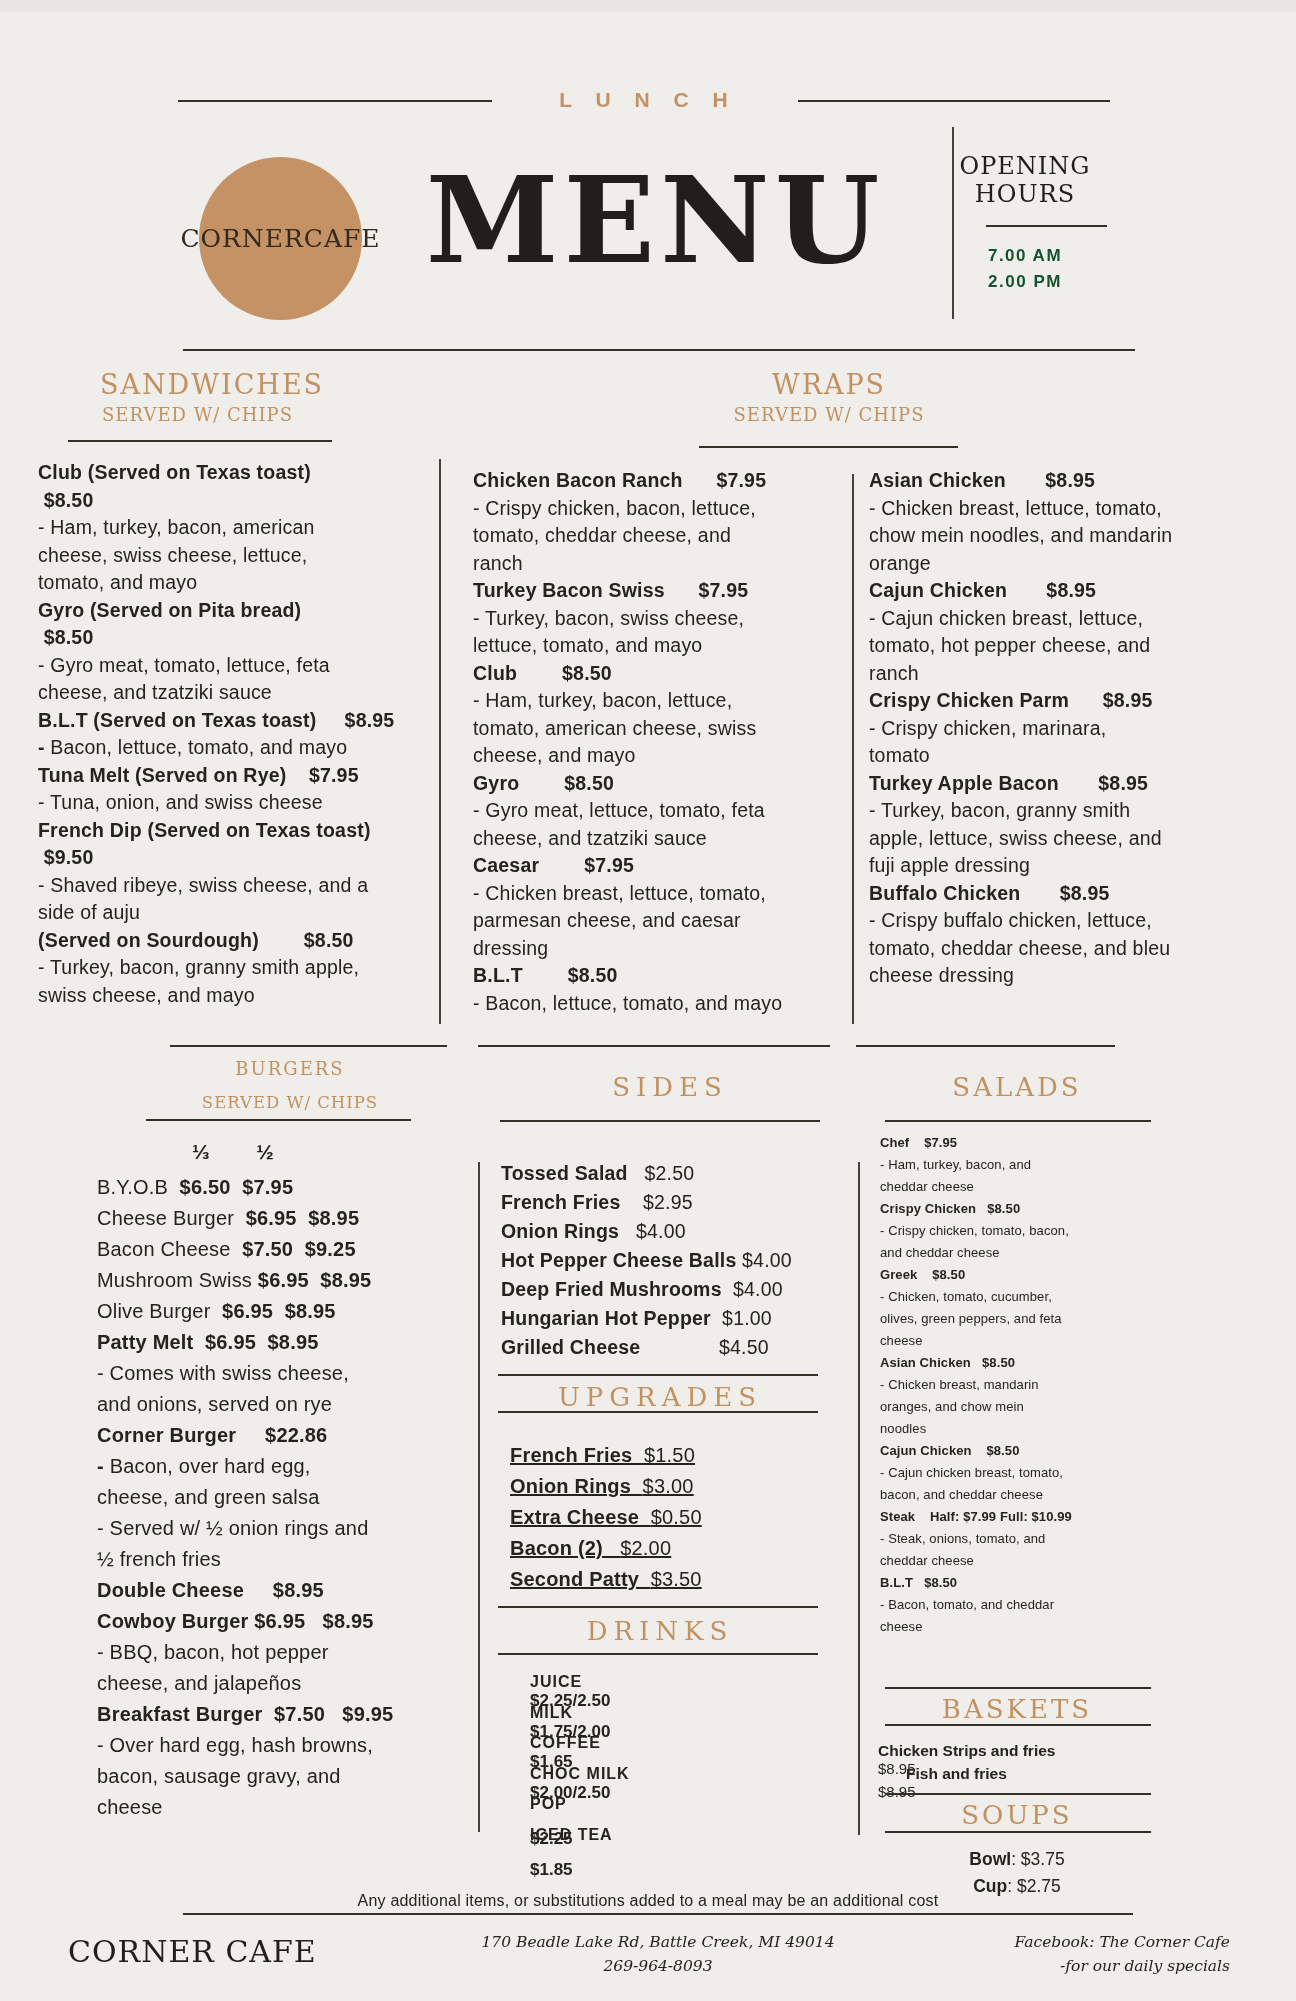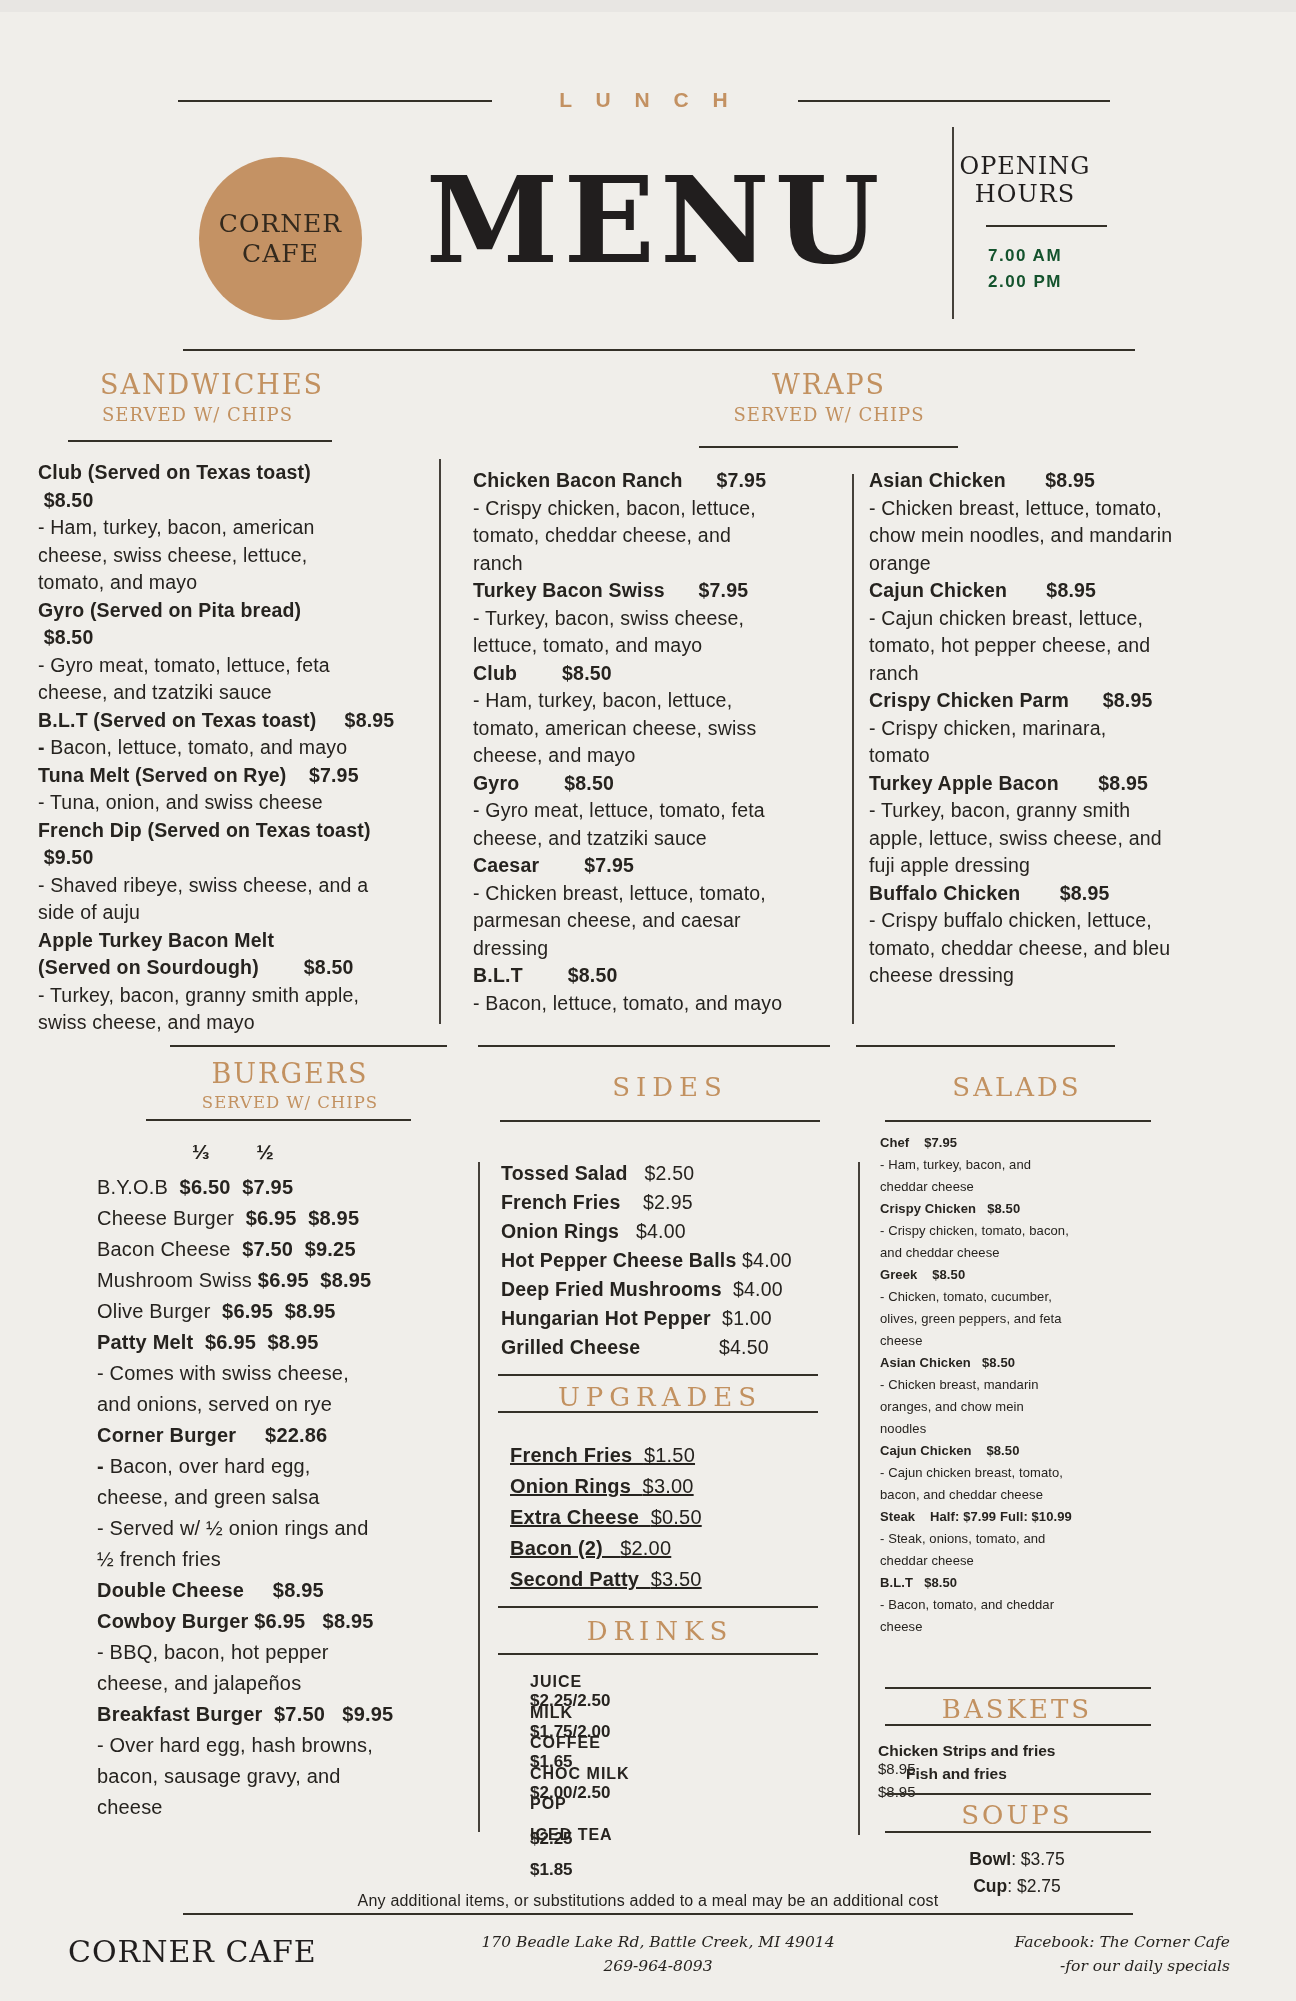--- a/index.html
+++ b/index.html
@@ -5,21 +5,21 @@
   html,body{margin:0;padding:0;background:#e8e6e3;}
   .page{position:relative;width:1296px;height:2001px;background:#f0eeea;margin:12px auto;
         font-family:"Liberation Sans",sans-serif;color:#26231f;overflow:hidden;}
   .rule{position:absolute;background:#343028;height:2px;}
   .vrule{position:absolute;background:#45403a;width:2px;}
 
   
   .lunch{position:absolute;left:0;top:76px;width:100%;text-align:center;color:#c39162;
          font-size:21px;letter-spacing:9px;font-weight:600;}
   .logo{position:absolute;left:199px;top:145px;width:163px;height:163px;border-radius:50%;
-        background:#c49264;display:flex;flex-direction:column;align-items:center;justify-content:center;
+        background:#c49264;display:flex;flex-direction:row;align-items:center;justify-content:center;
         font-family:"DejaVu Serif",serif;font-size:25px;color:#33291d;letter-spacing:1px;line-height:1.2;}
   .menu-title{position:absolute;left:410px;top:148px;width:490px;text-align:center;
         font-family:"DejaVu Serif",serif;font-weight:700;font-size:120px;line-height:1.0;
         letter-spacing:5px;color:#211e1e;}
   .hours{position:absolute;left:940px;top:140px;width:170px;text-align:center;}
   .hours-title{font-family:"DejaVu Serif",serif;font-size:24px;line-height:28px;letter-spacing:1px;color:#211e1e;}
   .hours-rule{position:absolute;left:986px;top:213px;width:121px;}
   .hours-times{position:absolute;left:940px;top:231px;width:170px;text-align:center;
         font-size:17px;line-height:26px;letter-spacing:1.5px;font-weight:600;color:#14532d;}
 
@@ -106,21 +106,20 @@
       <div class="line"><span>- Gyro meat, tomato, lettuce, feta</span></div>
       <div class="line"><span>cheese, and tzatziki sauce</span></div>
       <div class="line"><span class="b">B.L.T (Served on Texas toast)     $8.95</span></div>
       <div class="line"><span class="b">-</span><span> Bacon, lettuce, tomato, and mayo</span></div>
       <div class="line"><span class="b">Tuna Melt (Served on Rye)    $7.95</span></div>
       <div class="line"><span>- Tuna, onion, and swiss cheese</span></div>
       <div class="line"><span class="b">French Dip (Served on Texas toast)</span></div>
       <div class="line"><span class="b"> $9.50</span></div>
       <div class="line"><span>- Shaved ribeye, swiss cheese, and a</span></div>
       <div class="line"><span>side of auju</span></div>
-      <div class="line"><span class="b">Apple Turkey Bacon Melt</span></div>
       <div class="line"><span class="b">(Served on Sourdough)        $8.50</span></div>
       <div class="line"><span>- Turkey, bacon, granny smith apple,</span></div>
       <div class="line"><span>swiss cheese, and mayo</span></div>
     </div>
 
   <div class="sec-title center" style="left:699px;top:357px;width:260px;font-size:27px;">WRAPS</div>
   <div class="sec-sub center" style="left:699px;top:392px;width:260px;font-size:18px;">SERVED W/ CHIPS</div>
   <div class="rule" style="left:699px;top:434px;width:259px;height:1.5px;"></div>
   <div class="vrule" style="left:439px;top:447px;height:565px;"></div>
   <div class="lines body-lg" style="left:473px;top:455px;width:375px;">
@@ -162,21 +161,21 @@
       <div class="line"><span>- Turkey, bacon, granny smith</span></div>
       <div class="line"><span>apple, lettuce, swiss cheese, and</span></div>
       <div class="line"><span>fuji apple dressing</span></div>
       <div class="line"><span class="b">Buffalo Chicken       $8.95</span></div>
       <div class="line"><span>- Crispy buffalo chicken, lettuce,</span></div>
       <div class="line"><span>tomato, cheddar cheese, and bleu</span></div>
       <div class="line"><span>cheese dressing</span></div>
     </div>
 
   <div class="rule" style="left:170px;top:1033px;width:277px;height:1.5px;"></div>
-  <div class="sec-title center" style="left:145px;top:1046px;width:290px;font-size:27px;">BURGERS</div>
+  <div class="sec-title center" style="left:145px;top:1046px;width:290px;font-size:18px;">BURGERS</div>
   <div class="sec-sub center" style="left:145px;top:1081px;width:290px;font-size:16.5px;">SERVED W/ CHIPS</div>
   <div class="rule" style="left:146px;top:1107px;width:265px;height:1.5px;"></div>
   <div class="burger-fractions">⅓        ½</div>
   <div class="lines body-burg" style="left:97px;top:1160px;width:380px;">
       <div class="line"><span>B.Y.O.B  </span><span class="b">$6.50  $7.95</span></div>
       <div class="line"><span>Cheese Burger  </span><span class="b">$6.95  $8.95</span></div>
       <div class="line"><span>Bacon Cheese  </span><span class="b">$7.50  $9.25</span></div>
       <div class="line"><span>Mushroom Swiss </span><span class="b">$6.95  $8.95</span></div>
       <div class="line"><span>Olive Burger  </span><span class="b">$6.95  $8.95</span></div>
       <div class="line"><span class="b">Patty Melt  $6.95  $8.95</span></div>

